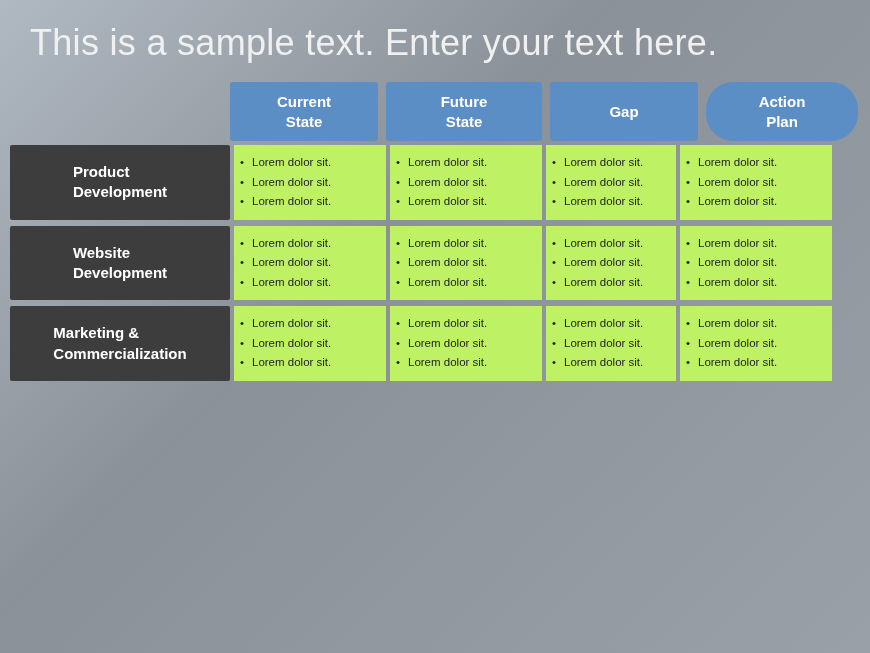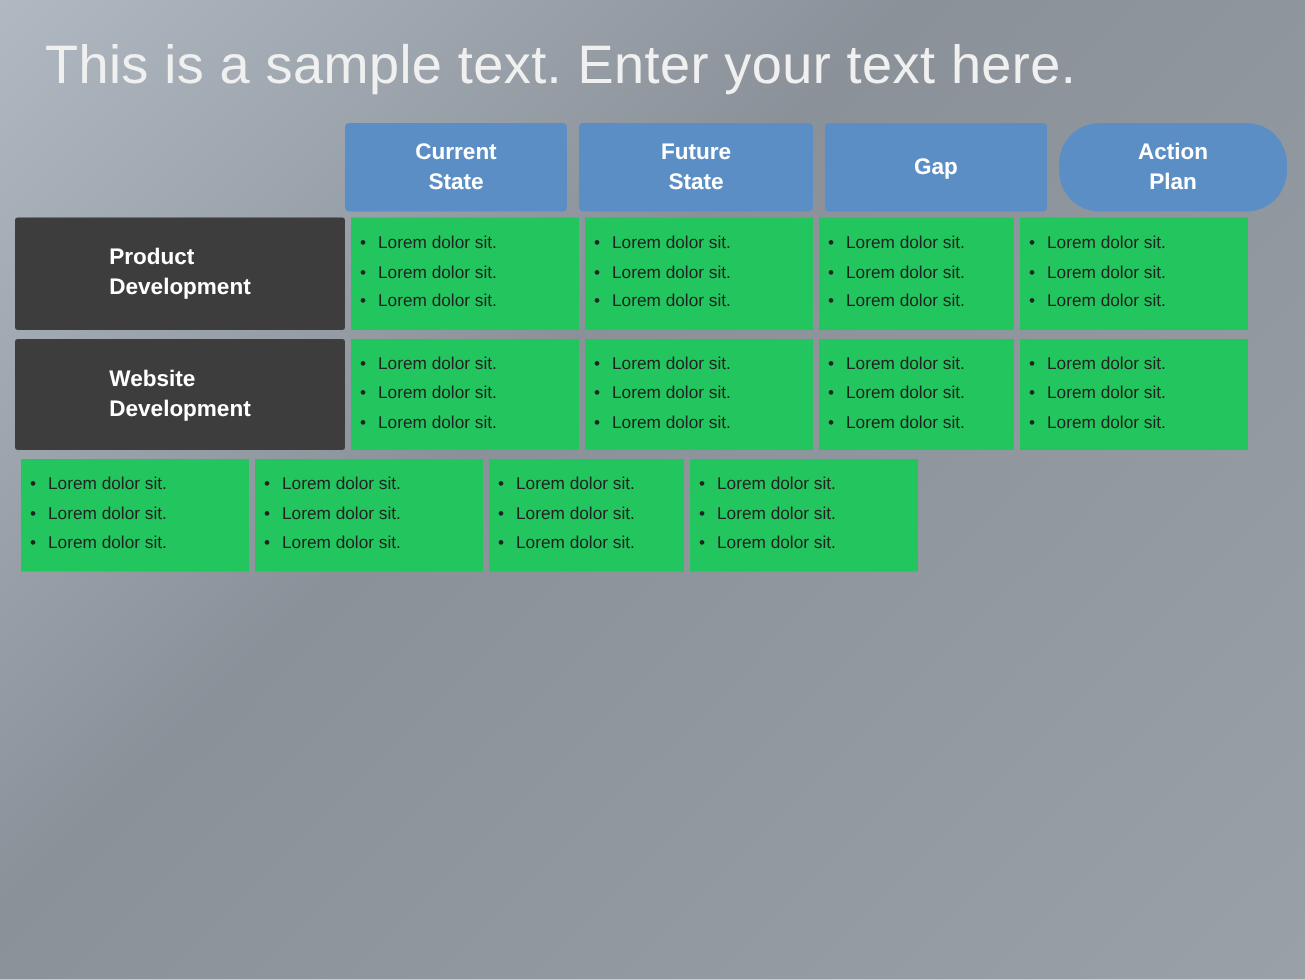--- a/index.html
+++ b/index.html
@@ -79,21 +79,21 @@
       border-radius: 2px;
       line-height: 1.35;
     }
 
     .row-cells {
       display: flex;
       flex: 1;
     }
 
     .cell {
-      background: #22c55e;
+      background: #bef264;
       padding: 8px 10px 8px 4px;
       font-size: 11.5px;
       color: #222;
       line-height: 1.7;
     }
 
     .cell:not(:last-child) {
       margin-right: 4px;
     }
 
@@ -195,20 +195,21 @@
         <ul>
           <li>Lorem dolor sit.</li>
           <li>Lorem dolor sit.</li>
           <li>Lorem dolor sit.</li>
         </ul>
       </div>
     </div>
   </div>
 
   <div class="data-row">
+    <div class="row-label">Marketing &amp;<br>Commercialization</div>
     <div class="row-cells" style="margin-left:4px;">
       <div class="cell cell-w1">
         <ul>
           <li>Lorem dolor sit.</li>
           <li>Lorem dolor sit.</li>
           <li>Lorem dolor sit.</li>
         </ul>
       </div>
       <div class="cell cell-w2">
         <ul>

